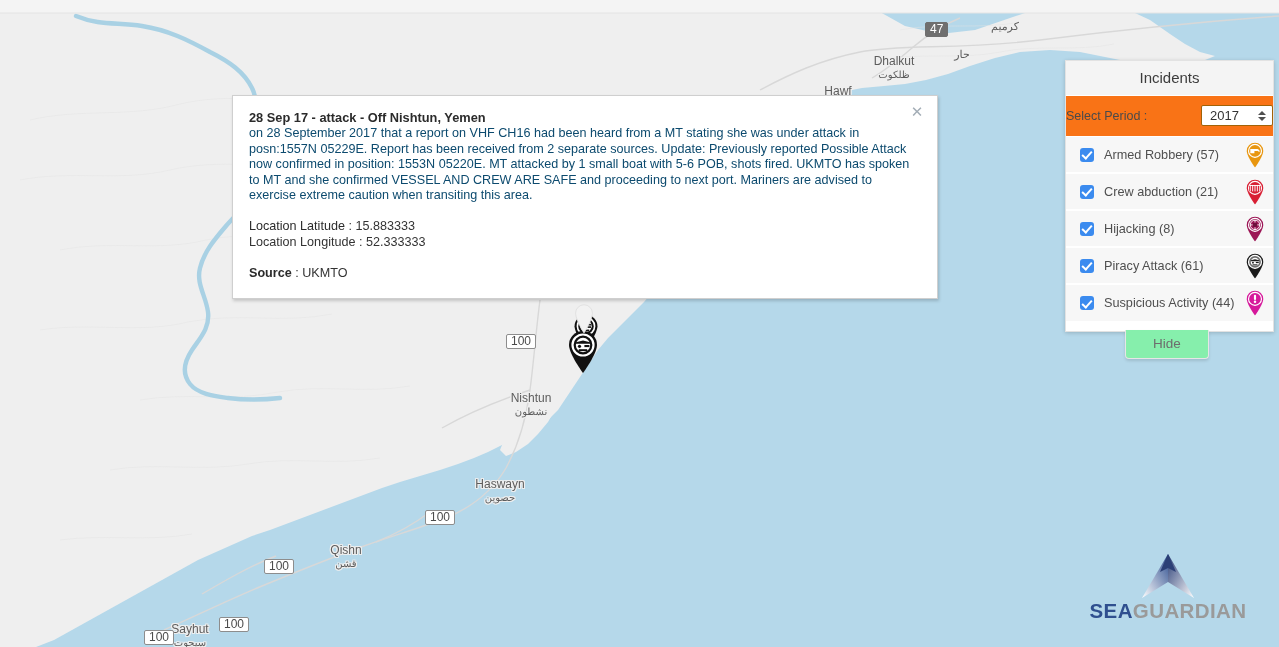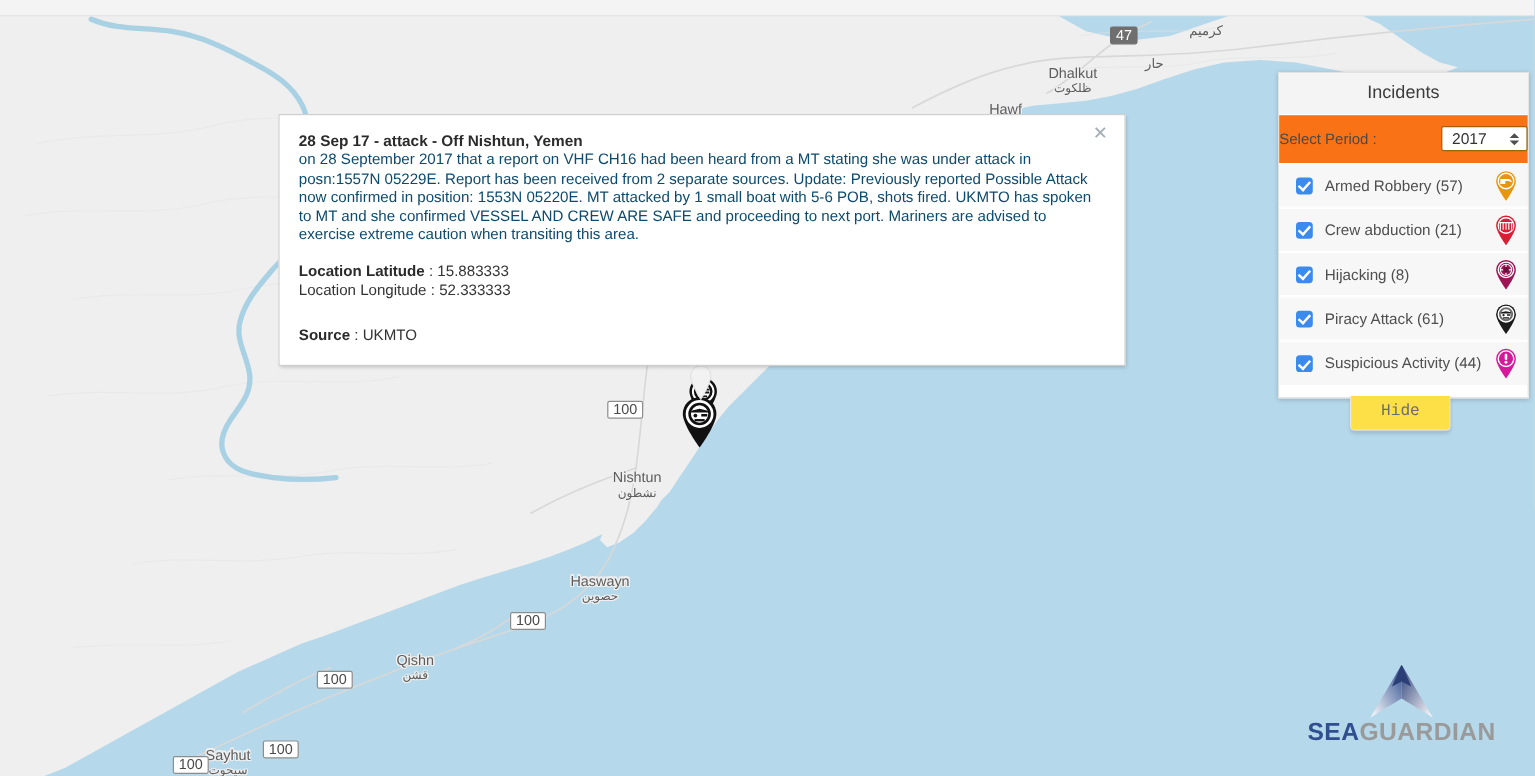--- a/index.html
+++ b/index.html
@@ -79,22 +79,22 @@
     padding: 14px 18px 16px 16px;
     box-sizing: border-box;
     font-size: 12.6px;
     color: #333;
     line-height: 15.4px;
   }
   #popup .pop-title-1 { font-weight: bold; font-size: 12.8px; color: #2b2b2b; }
   #popup .pop-title-2 { font-weight: bold; font-size: 12.8px; color: #2b2b2b; }
   #popup .pop-body { margin-top: 1px; color: #0c4a6e; }
   #popup .pop-kv { margin-top: 16px; }
-  #popup .pop-kv .k { font-weight: bold; color: #2b2b2b; }
-  #popup .pop-src { margin-top: 22px; }
+  #popup .pop-kv .k { font-weight: normal; color: #2b2b2b; }
+  #popup .pop-src { margin-top: 16px; }
   #popup .pop-src .k { font-weight: bold; color: #2b2b2b; }
   #popup-close {
     position: absolute;
     right: 12px; top: 8px;
     width: 16px; height: 16px;
     color: #a3adb6;
     font-size: 15px;
     line-height: 16px;
     text-align: center;
     cursor: pointer;
@@ -197,31 +197,30 @@
   .inc-row .inc-pin {
     flex: 0 0 auto;
     width: 20px; height: 26px;
   }
   .inc-row .inc-pin svg { display:block; width:20px; height:26px; }
 
   #hide-button {
     position: absolute;
     left: 1125px; top: 330px;
     width: 82px;
-    background: #fde047;
+    background: #86efac;
     border: 1px solid #e6e6e6;
     border-top: none;
     border-radius: 0 0 4px 4px;
     text-align: center;
     font-size: 13.5px;
     color: #6d6d6d;
     padding: 6px 0 7px;
     box-shadow: 0 2px 3px rgba(0,0,0,0.12);
     cursor: pointer;
-    font-family: Liberation Mono, monospace;
   }
 
   
   #logo {
     position: absolute;
     left: 1079px; top: 552px;
     width: 178px;
     text-align: center;
     pointer-events: none;
   }

